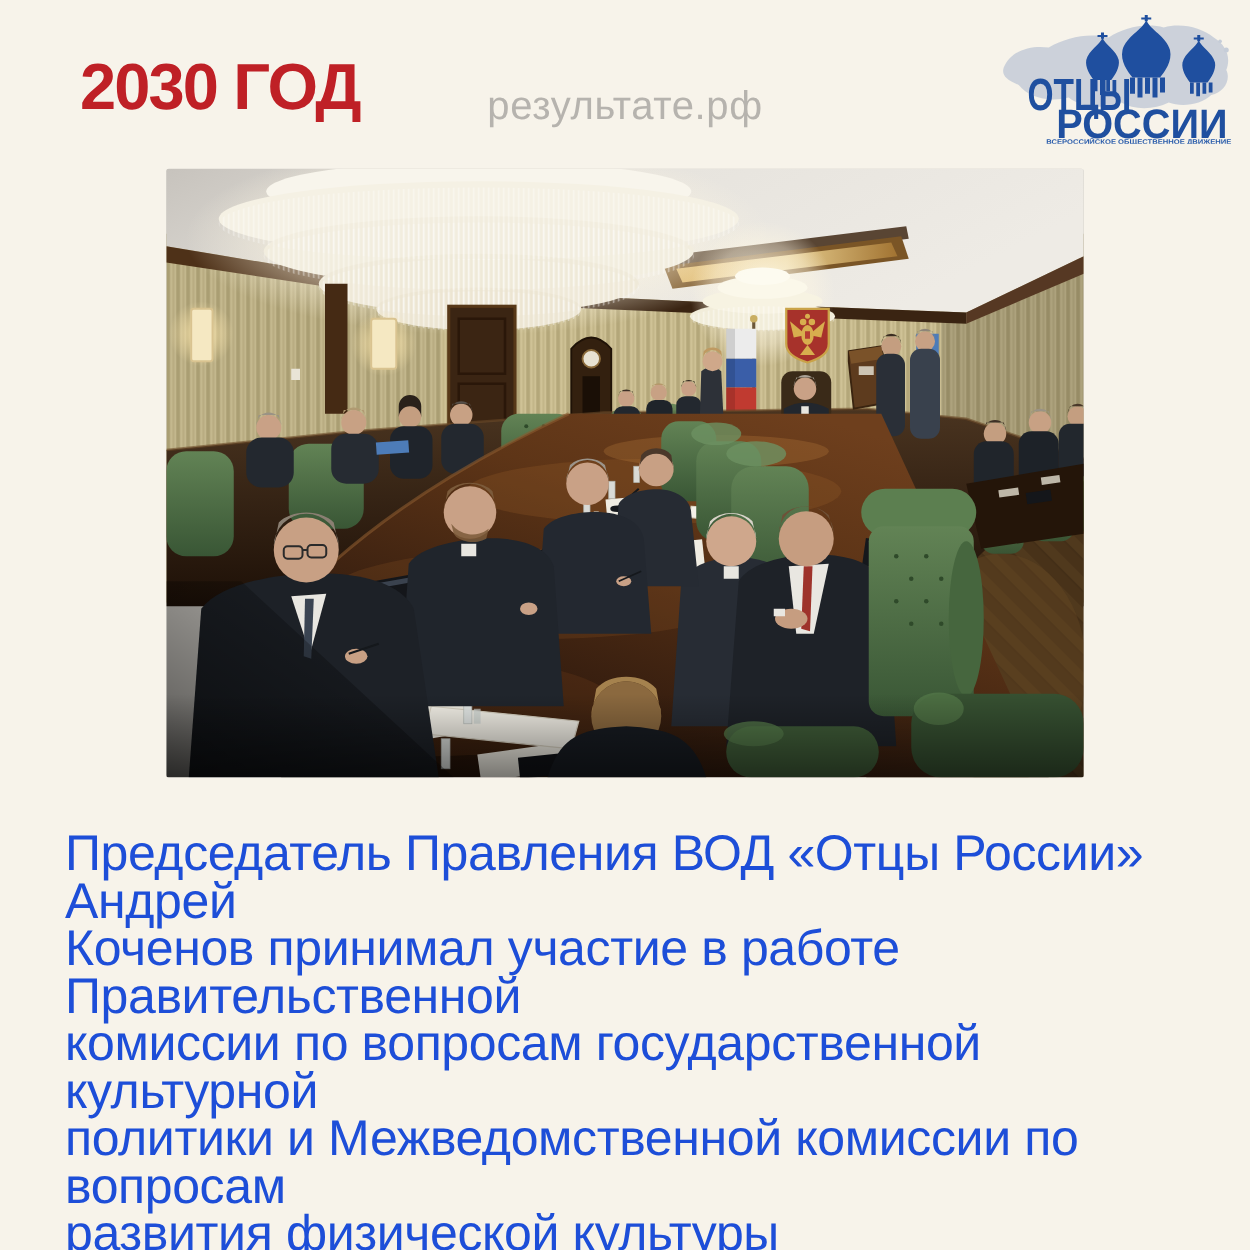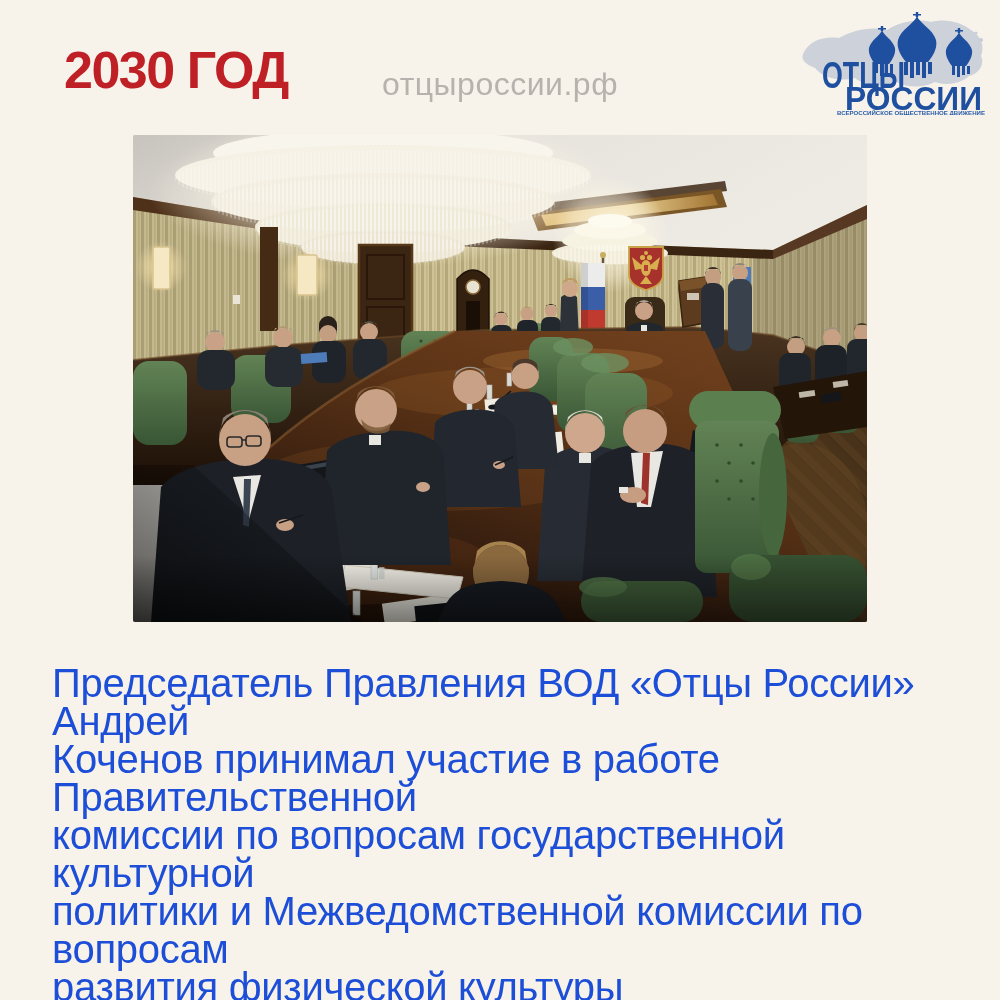--- a/index.html
+++ b/index.html
@@ -15,21 +15,21 @@
   .photo svg{display:block;}
   .body-text{position:absolute;left:52px;top:664px;width:920px;margin:0;font-size:40px;
         line-height:38px;color:#1d4ed8;letter-spacing:-.3px;white-space:pre-line;}
 </style>
 </head>
 <body>
 
 <div class="card">
 
   <div class="year">2030 ГОД</div>
-  <div class="website">отцыроссии.рф</div>
+  <div class="website">результате.рф</div>
 
   <div class="logo">
     <svg width="195" height="103" viewBox="0 0 195 103">
       <g>
         <path d="M8,42 C14,28 30,24 44,26 C58,18 76,14 92,18 C104,10 122,6 136,10 C150,6 166,10 176,18 C186,24 190,34 186,44 C190,52 184,62 174,64 C166,72 150,74 140,70 C128,76 112,76 102,70 C88,76 70,74 60,66 C44,70 28,66 20,56 C10,52 6,48 8,42 Z" fill="#c6cdd8" opacity=".9"></path>
         <circle cx="186" cy="28" r="2" fill="#c6cdd8"></circle>
           <circle cx="181" cy="21" r="1.5" fill="#c6cdd8"></circle>
       </g>
       <g fill="#1f4f9f">
         <path d="M122,4 C125,12 138,17 141,28 C143,37 137,45 133,50 L111,50 C107,45 101,37 103,28 C106,17 119,12 122,4 Z"></path>

